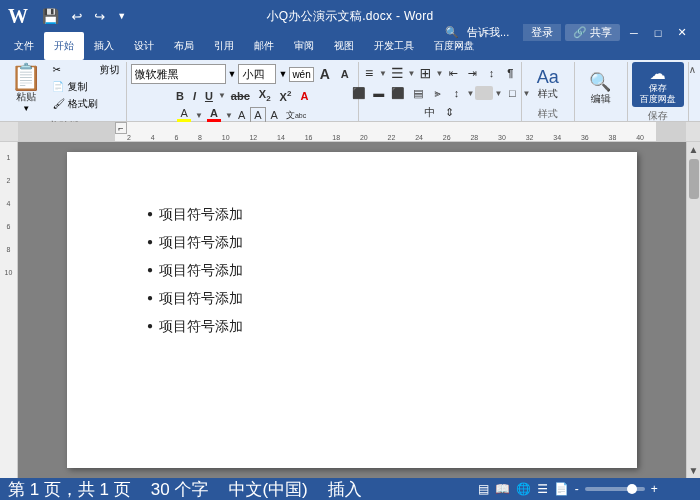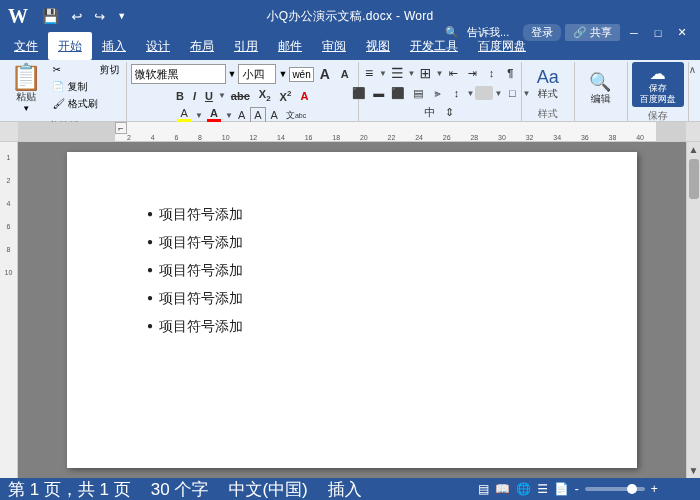--- a/index.html
+++ b/index.html
@@ -26,27 +26,26 @@
     
     #menu-bar {
       height: 28px;
       background: #2b579a;
       display: flex;
       align-items: stretch;
       padding: 0 4px;
     }
     .menu-item {
       padding: 0 10px;
-      font-size: 12px;
+      font-size: 10px;
       color: white;
       display: flex;
       align-items: center;
       cursor: pointer;
       border-radius: 2px;
-      text-decoration: underline;
     }
     .menu-item.active { background: white; color: #2b579a; }
 
     
     #ribbon {
       background: #e8f0fb;
       border-bottom: 1px solid #c8c8c8;
       padding: 4px 4px 0 4px;
       display: flex;
       align-items: flex-start;
@@ -211,21 +210,21 @@
     <div id="quick-access">
       <span style="font-size:14px;">💾</span>
       <span style="font-size:13px;">↩</span>
       <span style="font-size:13px;">↪</span>
       <span style="font-size:9px;">▼</span>
     </div>
   </div>
   <div id="title-center">小Q办公演示文稿.docx - Word</div>
   <div id="title-right">
     <span style="font-size:11px;">🔍 <span>告诉我...</span></span>
-    <span style="font-size:11px; padding: 1px 8px; background: rgba(255,255,255,0.15); border-radius:6px;">登录</span>
+    <span style="font-size:11px; padding: 1px 8px; background: rgba(255,255,255,0.15); border-radius:0;">登录</span>
     <span style="font-size:11px; background: rgba(255,255,255,0.2); border-radius:2px; padding:1px 8px;">🔗 共享</span>
     <span class="win-btn">─</span>
     <span class="win-btn">□</span>
     <span class="win-btn close">✕</span>
   </div>
 </div>
 
 <div id="menu-bar">
   <div class="menu-item">文件</div>
   <div class="menu-item active">开始</div>

